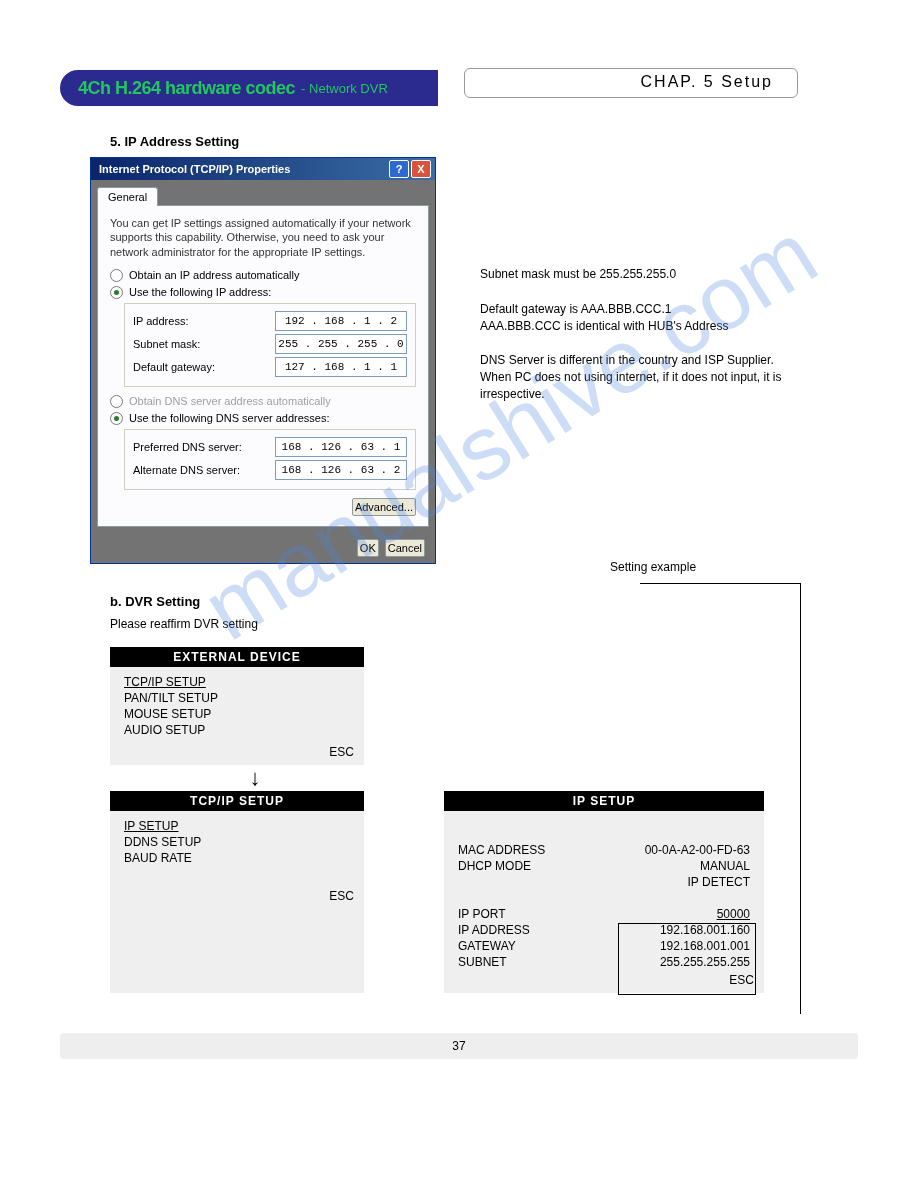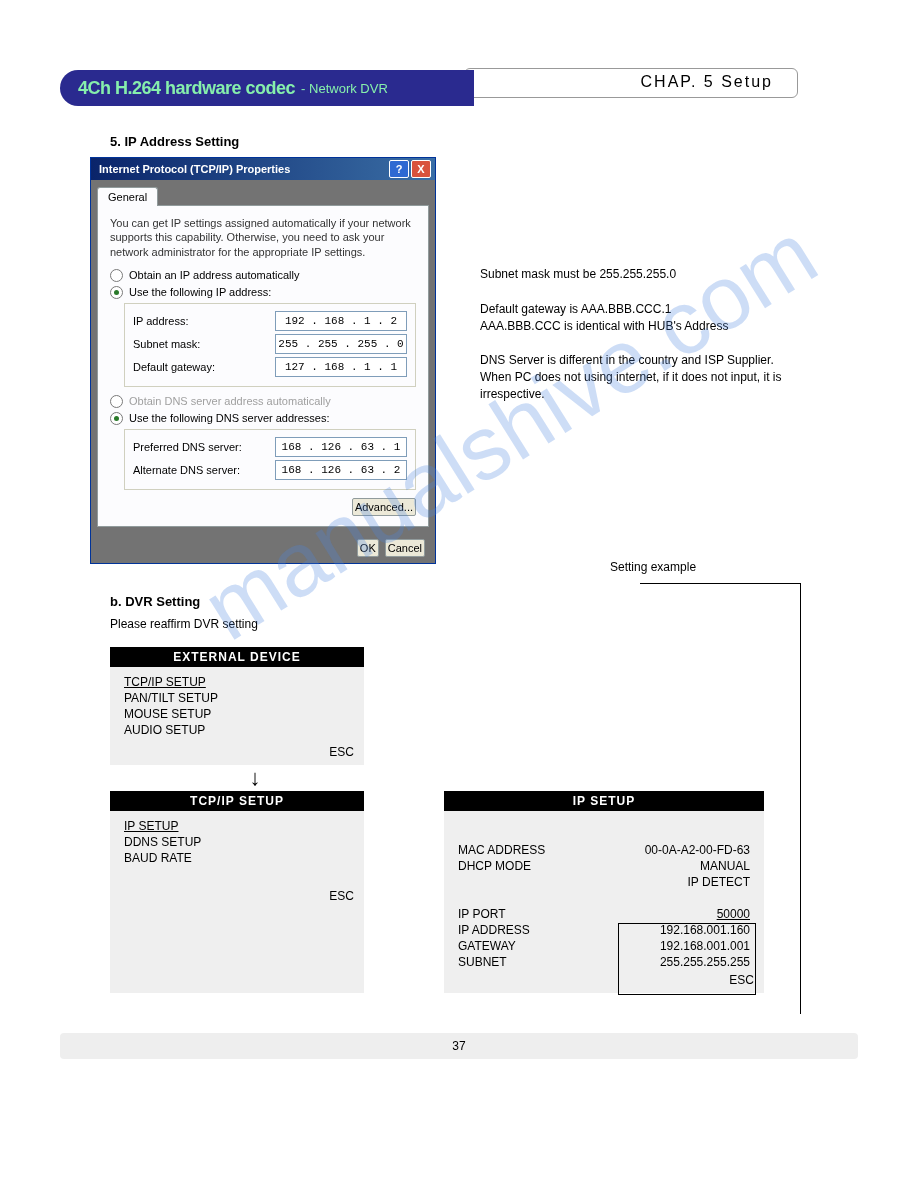--- a/index.html
+++ b/index.html
@@ -16,24 +16,24 @@
     box-sizing: border-box;
     position: relative;
   }
   .banner {
     position: relative;
     height: 44px;
     margin-bottom: 20px;
   }
   .banner-blue {
     background: #2a2a8f;
-    color: #86efac;
+    color: #22c55e;
     height: 36px;
     border-radius: 18px 0 0 18px;
-    padding: 0 56px 0 18px;
+    padding: 0 20px 0 18px;
     display: inline-flex;
     align-items: center;
     font-size: 13px;
     width: 340px;
   }
   .banner-blue .bold {
     font-weight: bold;
     font-size: 18px;
     letter-spacing: -0.5px;
     margin-right: 6px;

